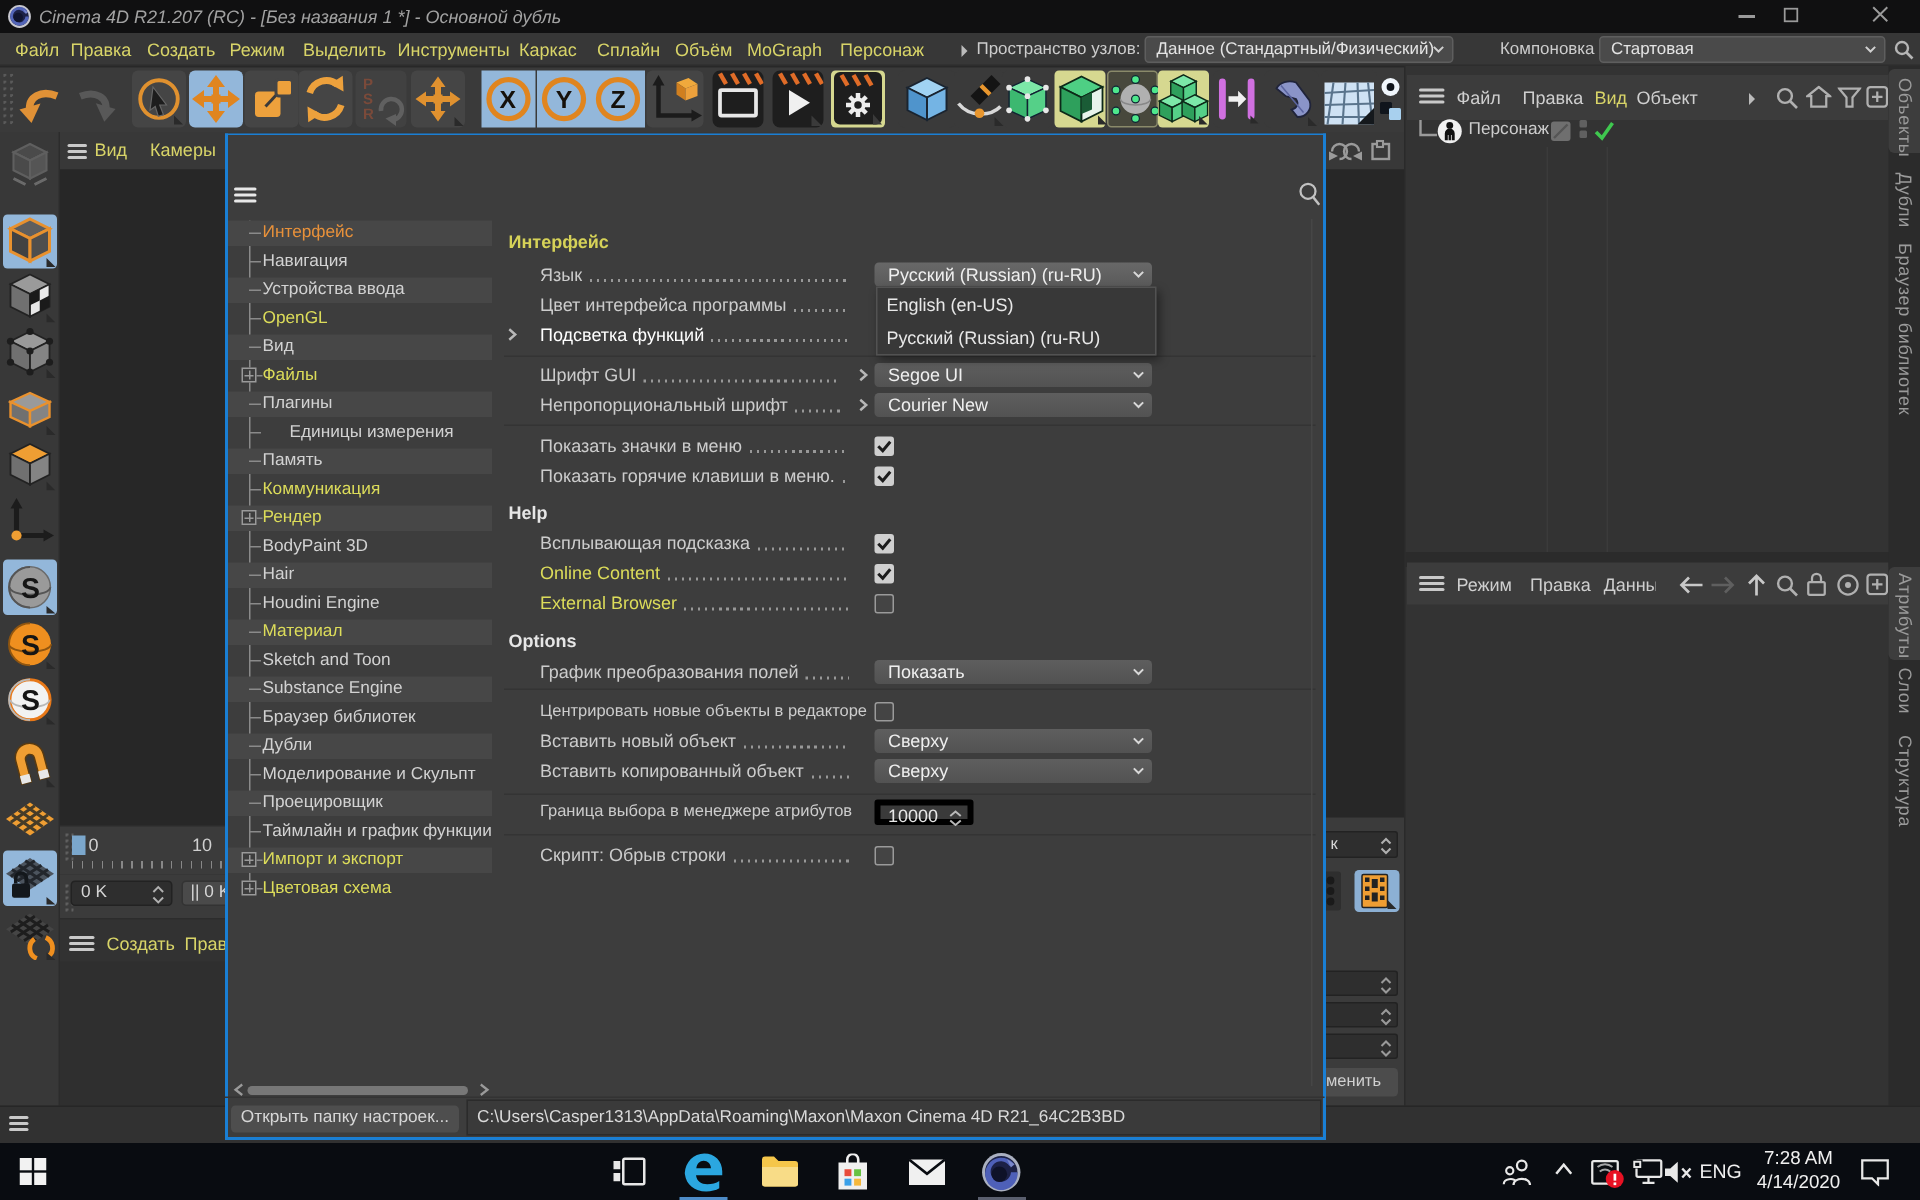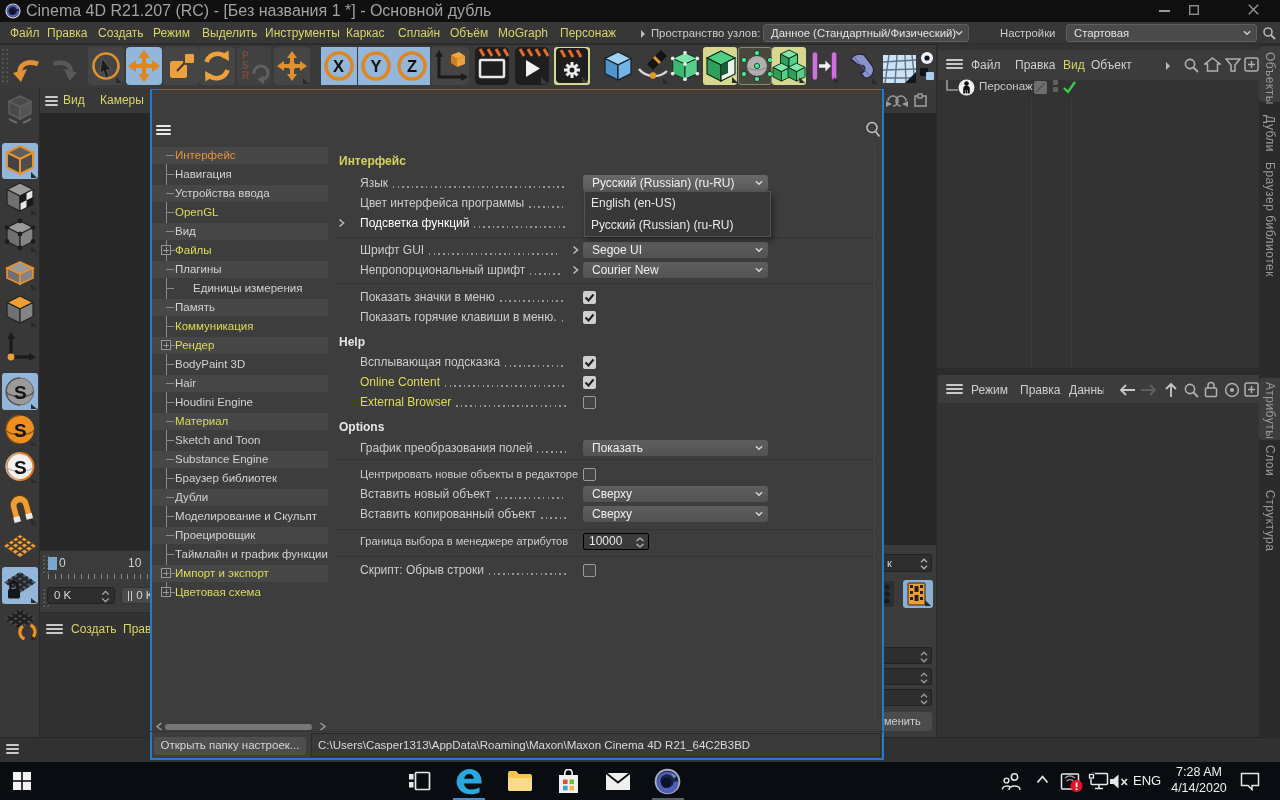--- a/index.html
+++ b/index.html
@@ -24,21 +24,21 @@
 <body>
 
 <div class="a" id="titlebar" style="left:0;top:0;width:1280px;height:22px;background:#101011;">
   <svg class="a" style="left:5px;top:3px;" width="16" height="16" viewBox="0 0 16 16">
       <circle cx="8" cy="8" r="7.6" fill="#c8c8d0"></circle>
       <circle cx="8" cy="8" r="6.2" fill="#1c2146"></circle>
       <path d="M13.2 4.4 A6.2 6.2 0 1 0 14.2 8 L12 8 A4.2 4.2 0 1 1 11.4 5.6z" fill="#5264b8"></path>
       <circle cx="7.2" cy="8.6" r="3.1" fill="#10142e"></circle>
       <path d="M10.5 3.2 L13.6 5.2 L12.2 6.4z" fill="#7a88cc"></path>
     </svg>
-  <span class="a" style="left:26px;top:0;line-height:22px;color:#a2a2a2;font-size:16px;">Cinema 4D R21.207 (RC) - [Без названия 1 *] - Основной дубль</span>
+  <span class="a" style="left:26px;top:0;line-height:22px;color:#a2a2a2;font-size:12px;font-style:italic;">Cinema 4D R21.207 (RC) - [Без названия 1 *] - Основной дубль</span>
   <div class="a" style="left:1159px;top:10px;width:11px;height:1.5px;background:#9a9a9a;"></div>
   <svg class="a" style="left:1189px;top:5px;" width="10" height="10" viewBox="0 0 10 10">
       <rect x="0.75" y="0.75" width="8.5" height="8.5" stroke="#9a9a9a" stroke-width="1.3" fill="none"></rect>
     </svg>
   <svg class="a" style="left:1248px;top:4px;" width="11" height="11" viewBox="0 0 11 11">
       <path d="M0.8 0.8 L10.2 10.2 M10.2 0.8 L0.8 10.2" stroke="#9a9a9a" stroke-width="1.3"></path>
     </svg>
 </div>
 
 <div class="a" id="menubar" style="left:0;top:22px;width:1280px;height:22px;background:#373737;border-bottom:1px solid #2d2d2d;">
@@ -55,21 +55,21 @@
   <span class="a men" style="left:560px;top:4px;">Персонаж</span>
   <svg class="a" style="left:640px;top:8px;" width="6" height="8" viewBox="0 0 6 8">
       <path d="M1 0 L5 4 L1 8z" fill="#bbbbbb"></path>
     </svg>
   <span class="a" style="left:651px;top:5px;color:#cccccc;font-size:11.3px;">Пространство узлов:</span>
   <div class="a ddl" style="left:763px;top:2px;width:206px;height:18px;">Данное (Стандартный/Физический)
     <svg class="chev" width="9" height="6" viewBox="0 0 9 6">
         <path d="M1 1 L4.5 4.5 L8 1" stroke="#d0d0d0" stroke-width="1.5" fill="none"></path>
       </svg>
   </div>
-  <span class="a" style="left:1000px;top:5px;color:#cccccc;font-size:11.3px;">Настройки</span>
+  <span class="a" style="left:1000px;top:5px;color:#cccccc;font-size:11.3px;">Компоновка</span>
   <div class="a ddl" style="left:1066px;top:2px;width:191px;height:18px;">Стартовая
     <svg class="chev" width="9" height="6" viewBox="0 0 9 6">
         <path d="M1 1 L4.5 4.5 L8 1" stroke="#d0d0d0" stroke-width="1.5" fill="none"></path>
       </svg>
   </div>
   <svg class="a" style="left:1262px;top:4px;" width="14" height="14" viewBox="0 0 14 14">
       <circle cx="6" cy="6" r="4" stroke="#b5b5b5" stroke-width="1.6" fill="none"></circle>
       <path d="M9 9 L13 13" stroke="#b5b5b5" stroke-width="1.8"></path>
     </svg>
 </div>
@@ -985,21 +985,21 @@
         </svg></div>
 <div class="crow" style="top:416.5px;width:212px;">
         <span style="color:#cccccc;white-space:nowrap;">Вставить копированный объект</span>
         <span class="dots"></span>
       </div>
 <div class="dd" style="top:417px;background:linear-gradient(#5e5e5e,#525252);">Сверху<svg class="chev" width="9" height="6" viewBox="0 0 9 6">
           <path d="M1 1 L4.5 4.5 L8 1" stroke="#d8d8d8" stroke-width="1.5" fill="none"></path>
         </svg></div>
 <div class="sep" style="top:440px;"></div>
 <div class="a" style="left:210px;top:443.5px;height:17px;line-height:17px;color:#cccccc;font-size:11px;">Граница выбора в менеджере атрибутов</div>
-<div class="a" style="left:433px;top:444px;width:66px;height:17px;background:#3a3a3a;border:1px solid #000000;border-radius:2px;color:#e8e8e8;line-height:15px;padding-left:5px;">10000
+<div class="a" style="left:433px;top:444px;width:66px;height:17px;background:#3a3a3a;border:4px solid #000000;border-radius:2px;color:#e8e8e8;line-height:15px;padding-left:5px;">10000
 <svg class="a" style="right:3px;top:2.5px;" width="10" height="11" viewBox="0 0 10 11">
           <path d="M1.5 4 L5 1 L8.5 4" stroke="#b8b8b8" stroke-width="1.3" fill="none"></path>
           <path d="M1.5 7 L5 10 L8.5 7" stroke="#b8b8b8" stroke-width="1.3" fill="none"></path>
         </svg></div>
 <div class="sep" style="top:467px;"></div>
 <div class="crow" style="top:472.5px;width:212px;">
         <span style="color:#cccccc;white-space:nowrap;">Скрипт: Обрыв строки</span>
         <span class="dots"></span>
       </div>
 <div class="cb cboff" style="top:474.5px;"></div>

